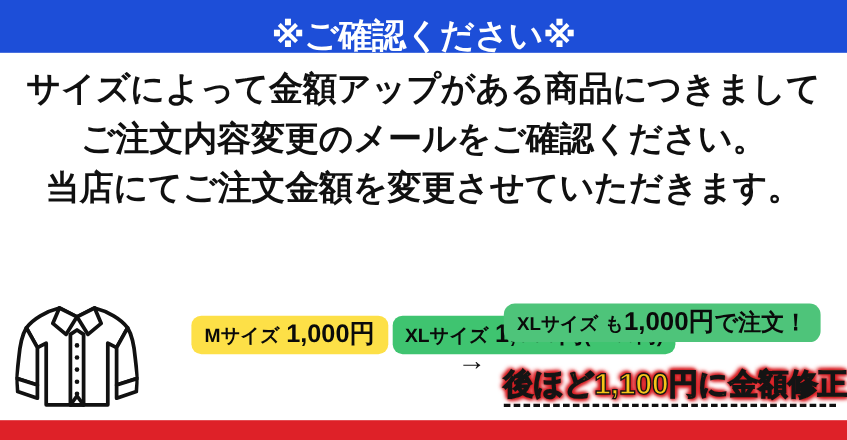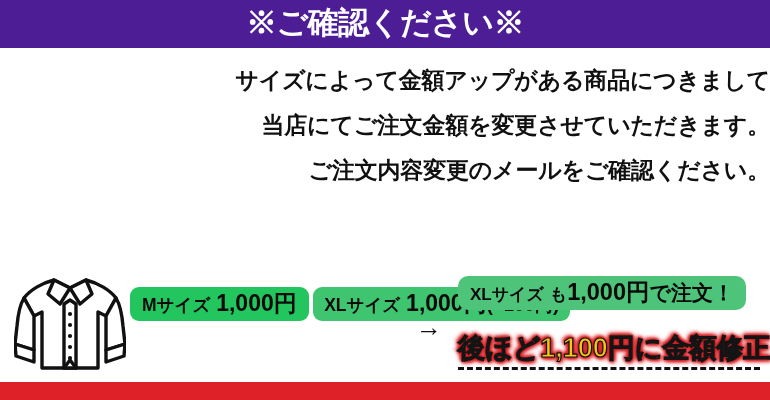--- a/index.html
+++ b/index.html
@@ -15,51 +15,49 @@
     position: relative;
   }
 
   
   .header-banner {
     position: absolute;
     left: 0;
     top: 0;
     width: 770px;
     height: 48px;
-    background: #4c1d95;
+    background: #1d4ed8;
     display: flex;
-    align-items: center;
+    align-items: flex-end;
     justify-content: center;
-    font-family: Liberation Mono, monospace;
   }
   .header-banner-text {
     color: #ffffff;
     font-size: 31px;
     font-weight: bold;
     letter-spacing: -0.5px;
     line-height: 1;
     white-space: nowrap;
   }
 
   
   .notice-block {
     position: absolute;
     left: 0;
     top: 58px;
     width: 770px;
     text-align: center;
   }
   .notice-line {
     color: #101010;
-    font-size: 23px;
+    font-size: 31px;
     font-weight: bold;
     line-height: 45px;
     letter-spacing: -0.2px;
     white-space: nowrap;
-    text-align: right;
   }
 
   
   .compare-area {
     position: absolute;
     left: 0;
     top: 262px;
     width: 770px;
     height: 120px;
   }
@@ -80,25 +78,26 @@
     left: 130px;
     top: 14px;
   }
   .badge {
     display: inline-block;
     color: #0a0a0a;
     font-weight: bold;
     white-space: nowrap;
   }
   .badge-m {
-    background: #22c55e;
+    background: #fde047;
     border-radius: 9px;
     padding: 4px 12px 5px 12px;
     font-size: 21px;
     line-height: 1.08;
+    margin-left: 44px;
   }
   .badge-xl {
     background: #3fc470;
     border-radius: 9px;
     padding: 4px 11px 5px 11px;
     font-size: 21px;
     line-height: 1.08;
     margin-top: 11px;
   }
   .sz-label { font-size: 17.5px; }
@@ -172,22 +171,22 @@
 </style>
 </head>
 <body>
 
 <div class="header-banner">
   <div class="header-banner-text">※ご確認ください※</div>
 </div>
 
 <div class="notice-block">
   <div class="notice-line">サイズによって金額アップがある商品につきまして</div>
+  <div class="notice-line">ご注文内容変更のメールをご確認ください。</div>
   <div class="notice-line">当店にてご注文金額を変更させていただきます。</div>
-  <div class="notice-line">ご注文内容変更のメールをご確認ください。</div>
 </div>
 
 <div class="compare-area">
 
   <div class="shirt-icon">
     <svg viewBox="0 0 112 108" xmlns="http://www.w3.org/2000/svg">
       <g fill="#ffffff" stroke="#111111" stroke-width="3.4" stroke-linejoin="round" stroke-linecap="round">
 
         <path d="M40 10 L56 18 L72 10
                  C84 13 96 20 102 28

